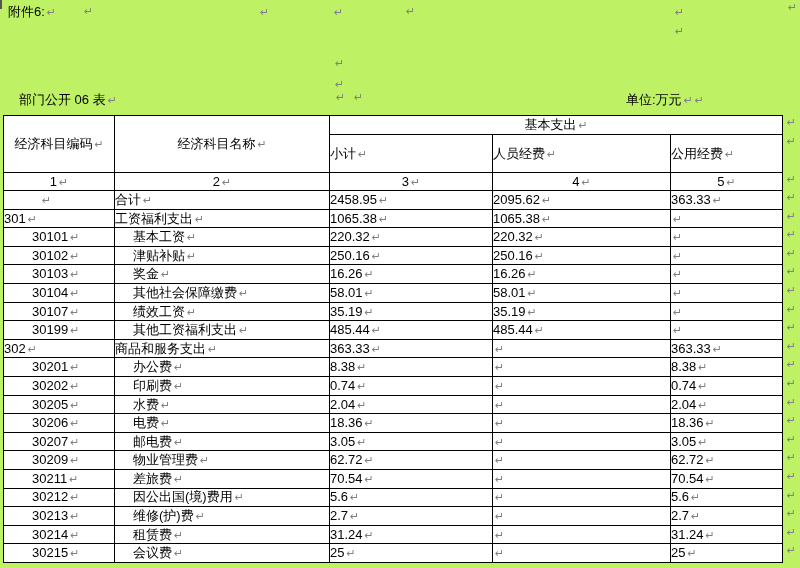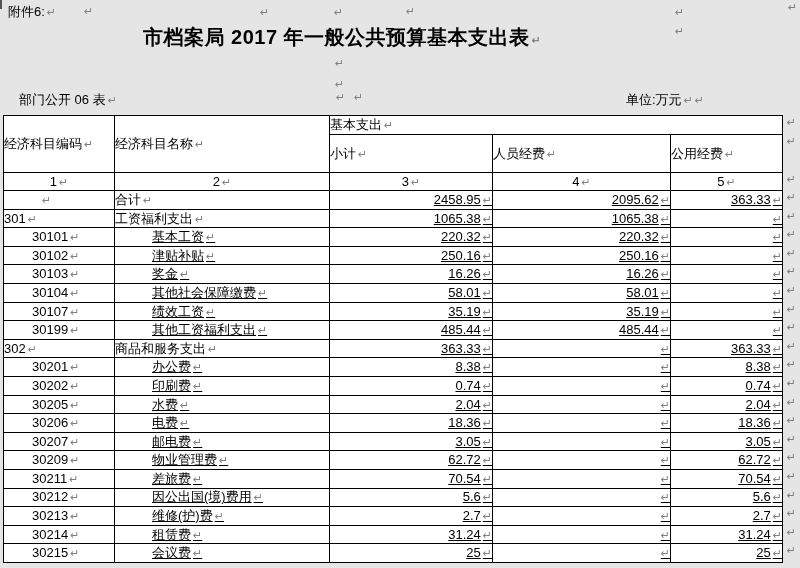--- a/index.html
+++ b/index.html
@@ -1,65 +1,62 @@
 <!DOCTYPE html>
 <html><head>
 <meta charset="utf-8">
 <style>
   html,body{margin:0;padding:0;background:#ffffff;}
   .page{
-    position:relative;width:800px;height:568px;background:#e5e5e5;
+    position:relative;width:800px;height:568px;background:#bef264;
     font-family:"Liberation Sans","DejaVu Sans",sans-serif;color:#000;
     overflow:hidden;
   }
   .caret{position:absolute;left:0;top:0;width:2px;height:9px;background:#555;}
   .attachment{position:absolute;left:8px;top:3px;font-size:13px;white-space:nowrap;}
   .doc-title{position:absolute;left:143px;top:24px;margin:0;font-size:20px;font-weight:bold;
     letter-spacing:0.5px;white-space:nowrap;}
   .meta-left{position:absolute;left:19px;top:91px;font-size:13px;white-space:nowrap;}
   .meta-right{position:absolute;left:626px;top:91px;font-size:13px;white-space:nowrap;}
   .pc{color:#808080;font-size:11px;margin-left:2px;font-family:"DejaVu Sans",sans-serif;}
   .float-mark{position:absolute;color:#808080;font-size:11px;line-height:11px;
     font-family:"DejaVu Sans",sans-serif;}
   table.budget{
     position:absolute;left:3px;top:115px;width:779px;
     border-collapse:collapse;table-layout:fixed;background:#fff;
   }
   table.budget td{
     border:1px solid #000;padding:0;font-size:13px;line-height:1.05;
     vertical-align:middle;overflow:visible;white-space:nowrap;
   }
-  tr.hrA td{height:18px;}
+  tr.hrA td{height:18px;text-align:center;}
   tr.hrB td{height:37px;}
   tr.hrC td{height:17px;text-align:center;}
   tbody.rows td{height:17.6px;}
   td.code{padding-left:6px;text-align:left;}
   td.code.ind2{padding-left:28px;}
   td.code.ind0{padding-left:36px;}
   td.name{padding-left:5px;text-align:left;margin-top:23px;}
-  td.name.ind2{padding-left:37px;text-decoration:underline;}
-  td.num{text-align:right;padding-right:1px;text-decoration:underline;}
+  td.name.ind2{padding-left:18px;}
+  td.num{text-align:left;padding-right:1px;}
   td.relcell{position:relative;}
   .rowend{position:absolute;right:-14px;top:1px;color:#808080;font-size:11px;
     font-family:"DejaVu Sans",sans-serif;}
 </style>
 </head>
 <body>
 
 <div class="page">
 
   <div class="caret"></div>
 
   <div class="attachment">
     <span>附件6:<span class="pc">↵</span></span>
   </div>
 
-  <h1 class="doc-title">
-    <span>市档案局 2017 年一般公共预算基本支出表<span class="pc">↵</span></span>
-  </h1>
 
   <div class="meta-left">
     <span>部门公开 06 表<span class="pc">↵</span></span>
   </div>
 
   <div class="meta-right">
     <span>单位:万元<span class="pc">↵</span><span class="pc">↵</span></span>
   </div>
 
   <div id="marks-layer">

